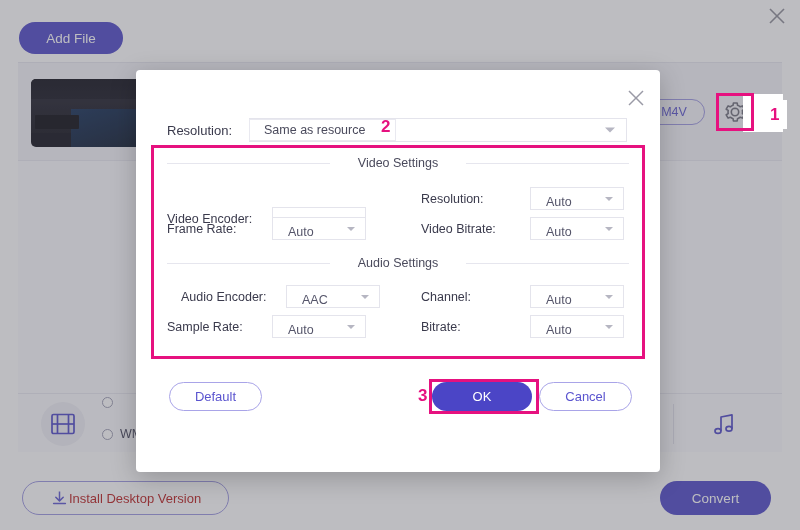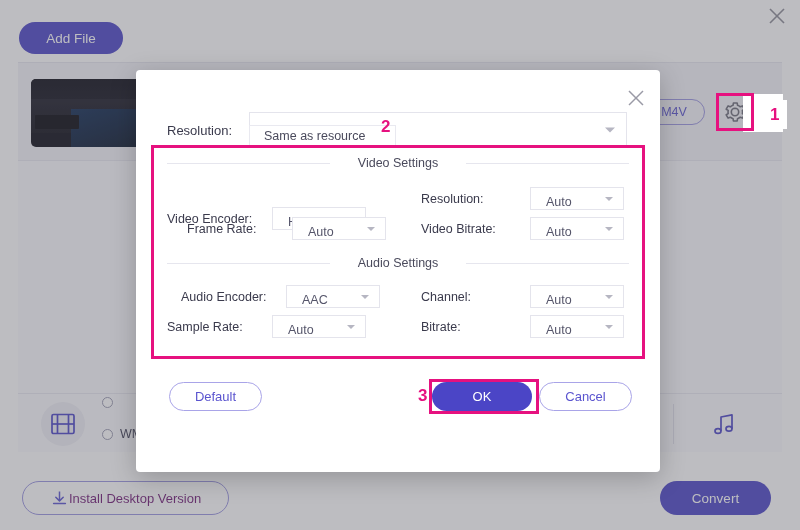--- a/index.html
+++ b/index.html
@@ -143,21 +143,21 @@
   }
   #bitrate-label {
     position: absolute; left: 630px; top: 24px;
     font-size: 12.5px; color: #3f3f55;
   }
 
   #install-desktop-btn {
     position: absolute; left: 22px; top: 481px;
     width: 207px; height: 34px;
     border: 1px solid #9a95e0; border-radius: 17px;
-    background: transparent; color: #701a75;
+    background: transparent; color: #b91c1c;
     font-size: 13px; font-family: "Liberation Sans", sans-serif;
     display: flex; align-items: center; justify-content: center; gap: 0;
     cursor: pointer;
   }
   #convert-btn {
     position: absolute; left: 660px; top: 481px;
     width: 111px; height: 34px;
     background: #4b45c6; color: #fff; border: none; border-radius: 17px;
     font-size: 13.5px; font-family: "Liberation Sans", sans-serif;
     cursor: pointer;
@@ -187,23 +187,23 @@
   #resolution-row {
     position: absolute; left: 31px; top: 47px;
     width: 460px; height: 26px;
     display: flex; align-items: center;
   }
   #resolution-label {
     font-size: 13px; color: #3a3a4c; width: 82px;
   }
   #resolution-select {
     position: relative;
-    width: 378px; height: 36px;
+    width: 378px; height: 24px;
     border: 1px solid #e4e4ec; background: #fff;
-    display: flex; align-items: flex-end;
+    display: flex; align-items: flex-start;
   }
   #resolution-value-box {
     width: 147px; height: 22px; margin-left: -1px;
     border: 1px solid #e9e9f0; background: #fff;
     display: flex; align-items: center;
     padding-left: 14px;
     font-size: 12.5px; color: #4a4a5c;
   }
   #resolution-caret {
     position: absolute; right: 11px; top: 50%;
@@ -248,21 +248,21 @@
   .dropdown .caret {
     position: absolute; right: 10px; top: 50%;
     transform: translateY(-50%);
     width: 0; height: 0;
     border-left: 4.5px solid transparent;
     border-right: 4.5px solid transparent;
     border-top: 4.5px solid #b6b6c2;
   }
   
   #f-video-encoder { left: 31px;  top: 117px; margin-top: 20px; }
-  #f-frame-rate    { left: 31px;  top: 147px; margin-left: 20px; }
+  #f-frame-rate    { left: 31px;  top: 147px; }
   #f-resolution2   { left: 285px; top: 117px; }
   #f-video-bitrate { left: 285px; top: 147px; }
   #f-audio-encoder { left: 45px;  top: 215px; }
   #f-sample-rate   { left: 31px;  top: 245px; }
   #f-channel       { left: 285px; top: 215px; }
   #f-bitrate       { left: 285px; top: 245px; }
   #f-video-encoder .field-label,
   #f-frame-rate .field-label,
   #f-audio-encoder .field-label,
   #f-sample-rate .field-label { width: 105px; }

